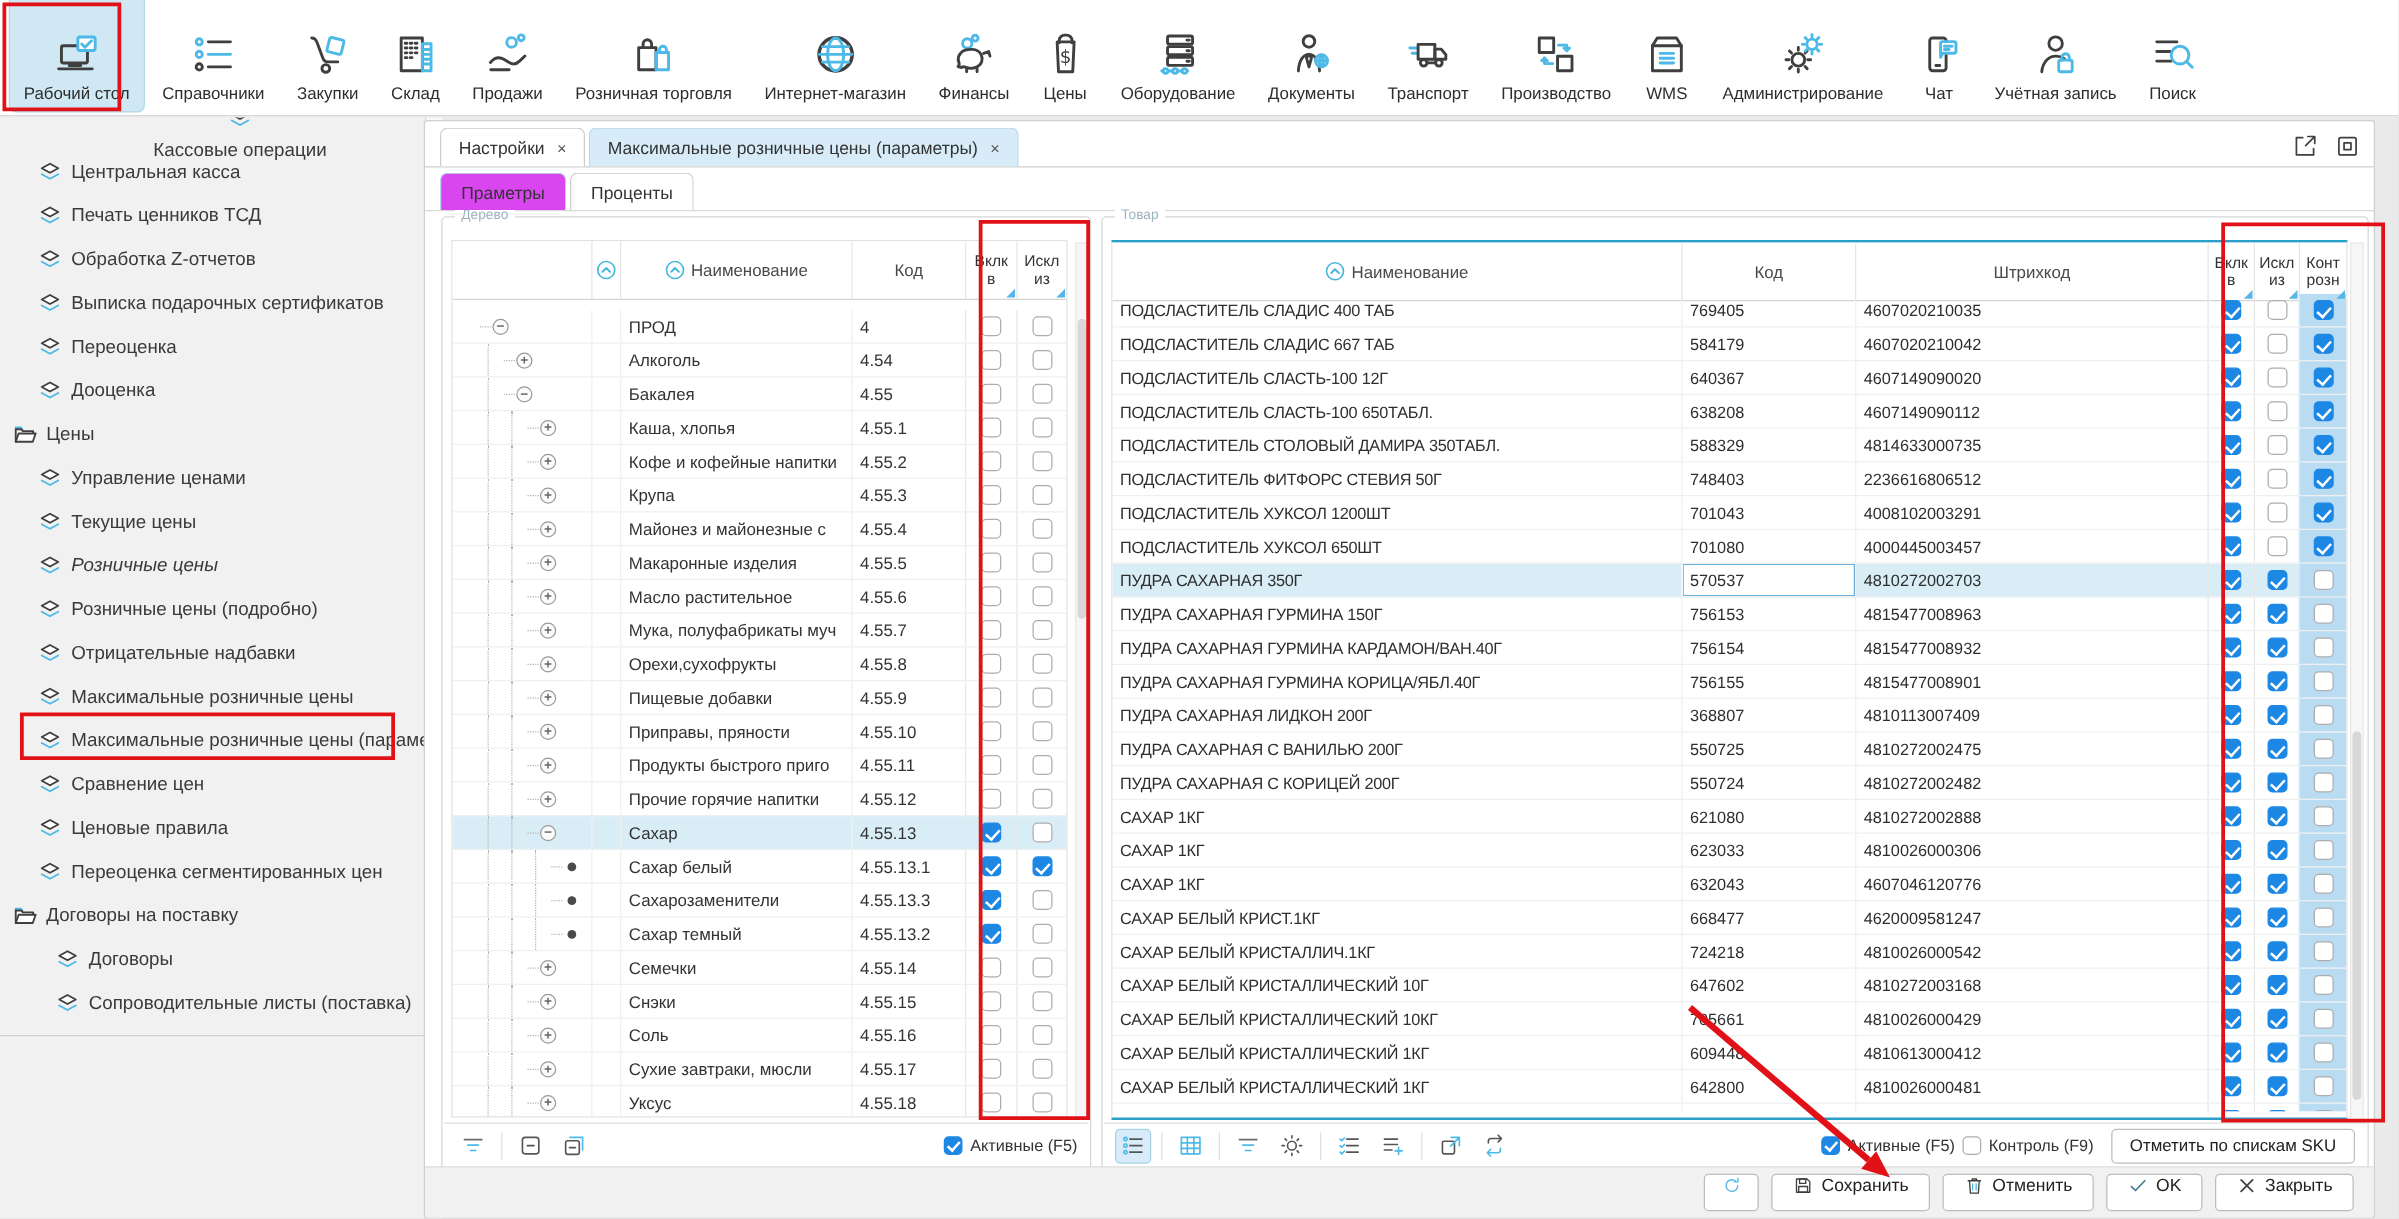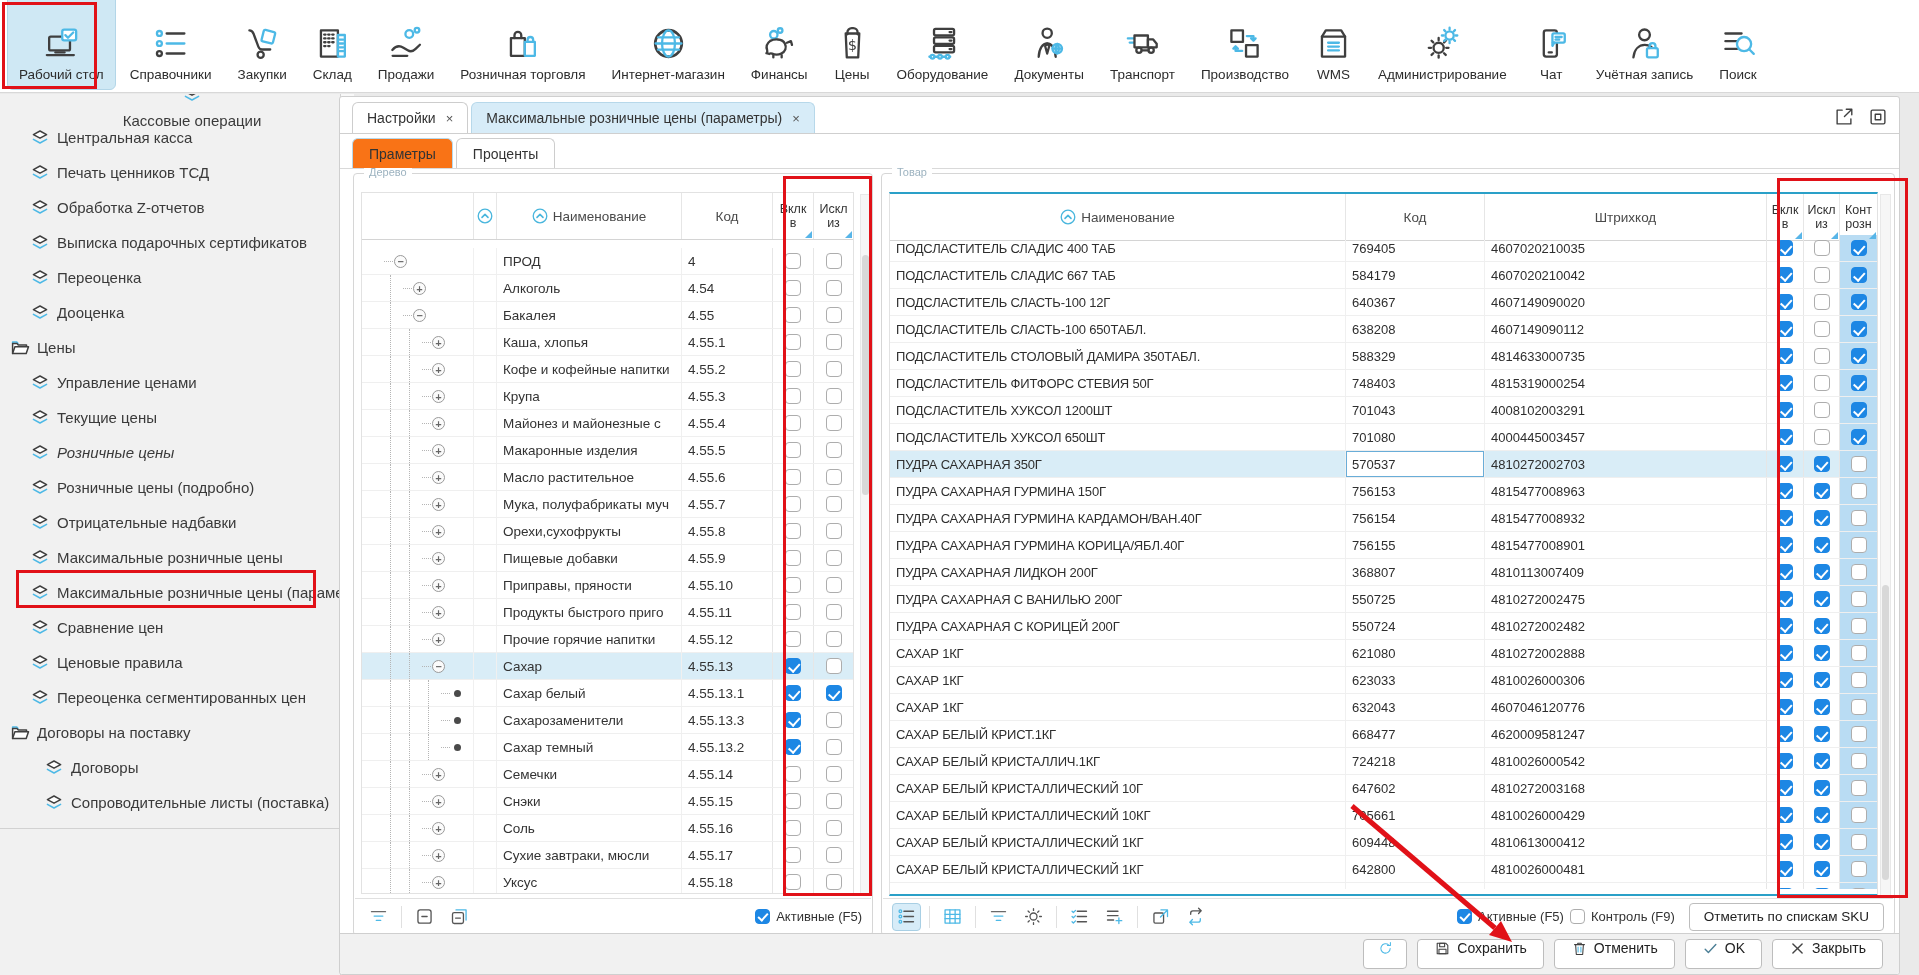--- a/index.html
+++ b/index.html
@@ -34,21 +34,21 @@
   .tab{display:flex;align-items:center;gap:10px;padding:0 14px;border:1px solid #cdcdcd;border-bottom:none;
        border-radius:6px 6px 0 0;background:#fff;font-size:14px;color:#333;height:31px;box-sizing:border-box;}
   .tab.active{background:#d7ecf8;border-color:#b7d8ea;}
   .tab .x{color:#555;font-size:13px;}
   .content-line{position:absolute;left:0;top:36px;right:0;border-top:1px solid #cfcfcf;}
   .win-icons{position:absolute;right:10px;top:9px;display:flex;gap:12px;z-index:2;}
   .win-icons .ic svg{width:22px;height:22px;}
   .subtabs{position:absolute;left:12px;top:41px;height:30px;display:flex;gap:3px;z-index:2;}
   .subtab{display:flex;align-items:center;padding:0 16px;border:1px solid #cdcdcd;border-bottom:none;
           border-radius:6px 6px 0 0;background:#fff;font-size:14px;color:#333;height:30px;box-sizing:border-box;}
-  .subtab.active{background:#f97316;border-color:#b7d8ea;}
+  .subtab.active{background:#d946ef;border-color:#b7d8ea;}
   .subtab-line{position:absolute;left:0;top:71px;right:0;border-top:1px solid #d9d9d9;}
   
   .group{position:absolute;border:1px solid #d6d6d6;border-radius:4px;background:#fff;box-sizing:border-box;}
   .g-tree{left:13px;top:76px;width:520px;height:763px;}
   .g-prod{left:541px;top:76px;width:1014px;height:763px;}
   .g-label{position:absolute;top:-8px;left:10px;background:#fff;padding:0 5px;font-size:11px;color:#9db3c0;}
   
   .tbl{position:absolute;left:7px;top:18px;border:1px solid #e2e2e2;box-sizing:border-box;background:#fff;overflow:hidden;}
   .tree-tbl{width:493px;height:702px;}
   .prod-tbl{width:989px;height:704px;border-top:2px solid #2aa0c8;border-bottom:2px solid #2aa0c8;}
@@ -1141,21 +1141,21 @@
               <div class="c cb-c">
                 <span class="cb"></span>
               </div>
               <div class="c cb-c ctrl">
                 <span class="cb on"></span>
               </div>
             </div>
             <div class="prow prod-grid" style="display: grid;">
               <div class="c pname">ПОДСЛАСТИТЕЛЬ ФИТФОРС СТЕВИЯ 50Г</div>
               <div class="c pcode">748403</div>
-              <div class="c pbar">4815319000254</div>
+              <div class="c pbar">2236616806512</div>
               <div class="c cb-c">
                 <span class="cb on"></span>
               </div>
               <div class="c cb-c">
                 <span class="cb"></span>
               </div>
               <div class="c cb-c ctrl">
                 <span class="cb on"></span>
               </div>
             </div>

